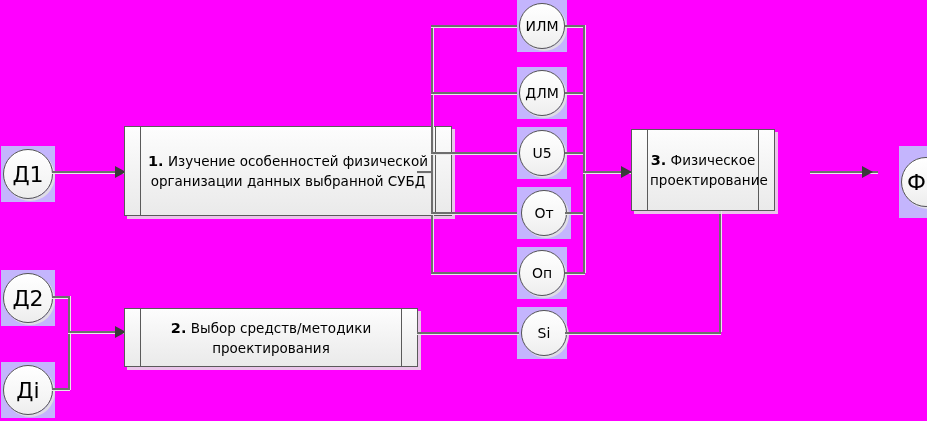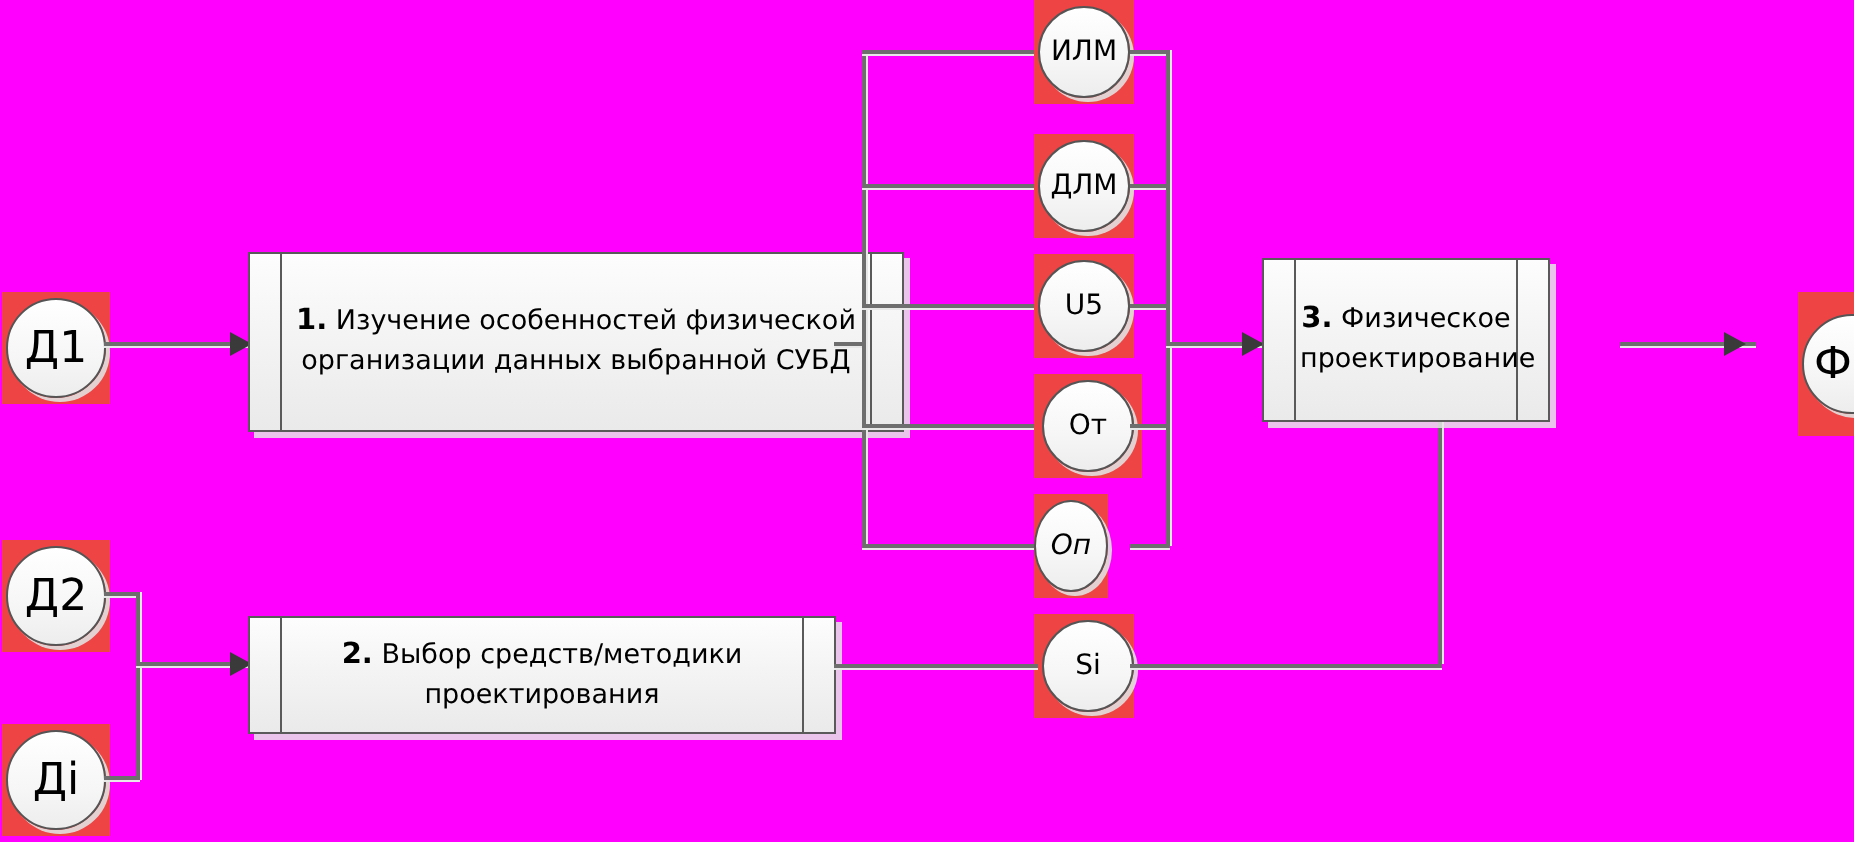--- a/index.html
+++ b/index.html
@@ -42,21 +42,21 @@
     text-align: center;
     color: #000;
     font-size: 13.5px;
     line-height: 1.45;
   }
   .proc .ptext b { font-weight: bold; font-size: 14.5px; }
 
   
   .node {
     position: absolute;
-    background: #ef4444;
+    background: #c4b5fd;
     display: flex;
     align-items: center;
     justify-content: center;
   }
   .node .disc {
     box-sizing: border-box;
     border-radius: 50%;
     background: linear-gradient(180deg,#ffffff 0%, #f6f6f6 60%, #ededed 100%);
     border: 1px solid #555;
     box-shadow: 2px 2px 0 rgba(225,225,225,0.9);
@@ -147,21 +147,21 @@
   </div>
   <div class="node small" style="left:517px; top:67px; width:50px; height:52px;">
     <div class="disc">ДЛМ</div>
   </div>
   <div class="node small" style="left:517px; top:127px; width:50px; height:52px;">
     <div class="disc">U5</div>
   </div>
   <div class="node small" style="left:517px; top:187px; width:54px; height:52px;">
     <div class="disc">От</div>
   </div>
-  <div class="node small" style="left:517px; top:247px; width:37px; height:52px;font-style:italic;">
+  <div class="node small" style="left:517px; top:247px; width:50px; height:52px;">
     <div class="disc">Оп</div>
   </div>
   <div class="node small" style="left:517px; top:307px; width:50px; height:52px;justify-content:flex-end;">
     <div class="disc">Si</div>
   </div>
 
   <div class="ln h" style="left:565px; top:25px; width:20px;"></div>
   <div class="ln h" style="left:565px; top:92px; width:20px;"></div>
   <div class="ln h" style="left:565px; top:152px; width:20px;"></div>
   <div class="ln h" style="left:565px; top:212px; width:20px;"></div>

